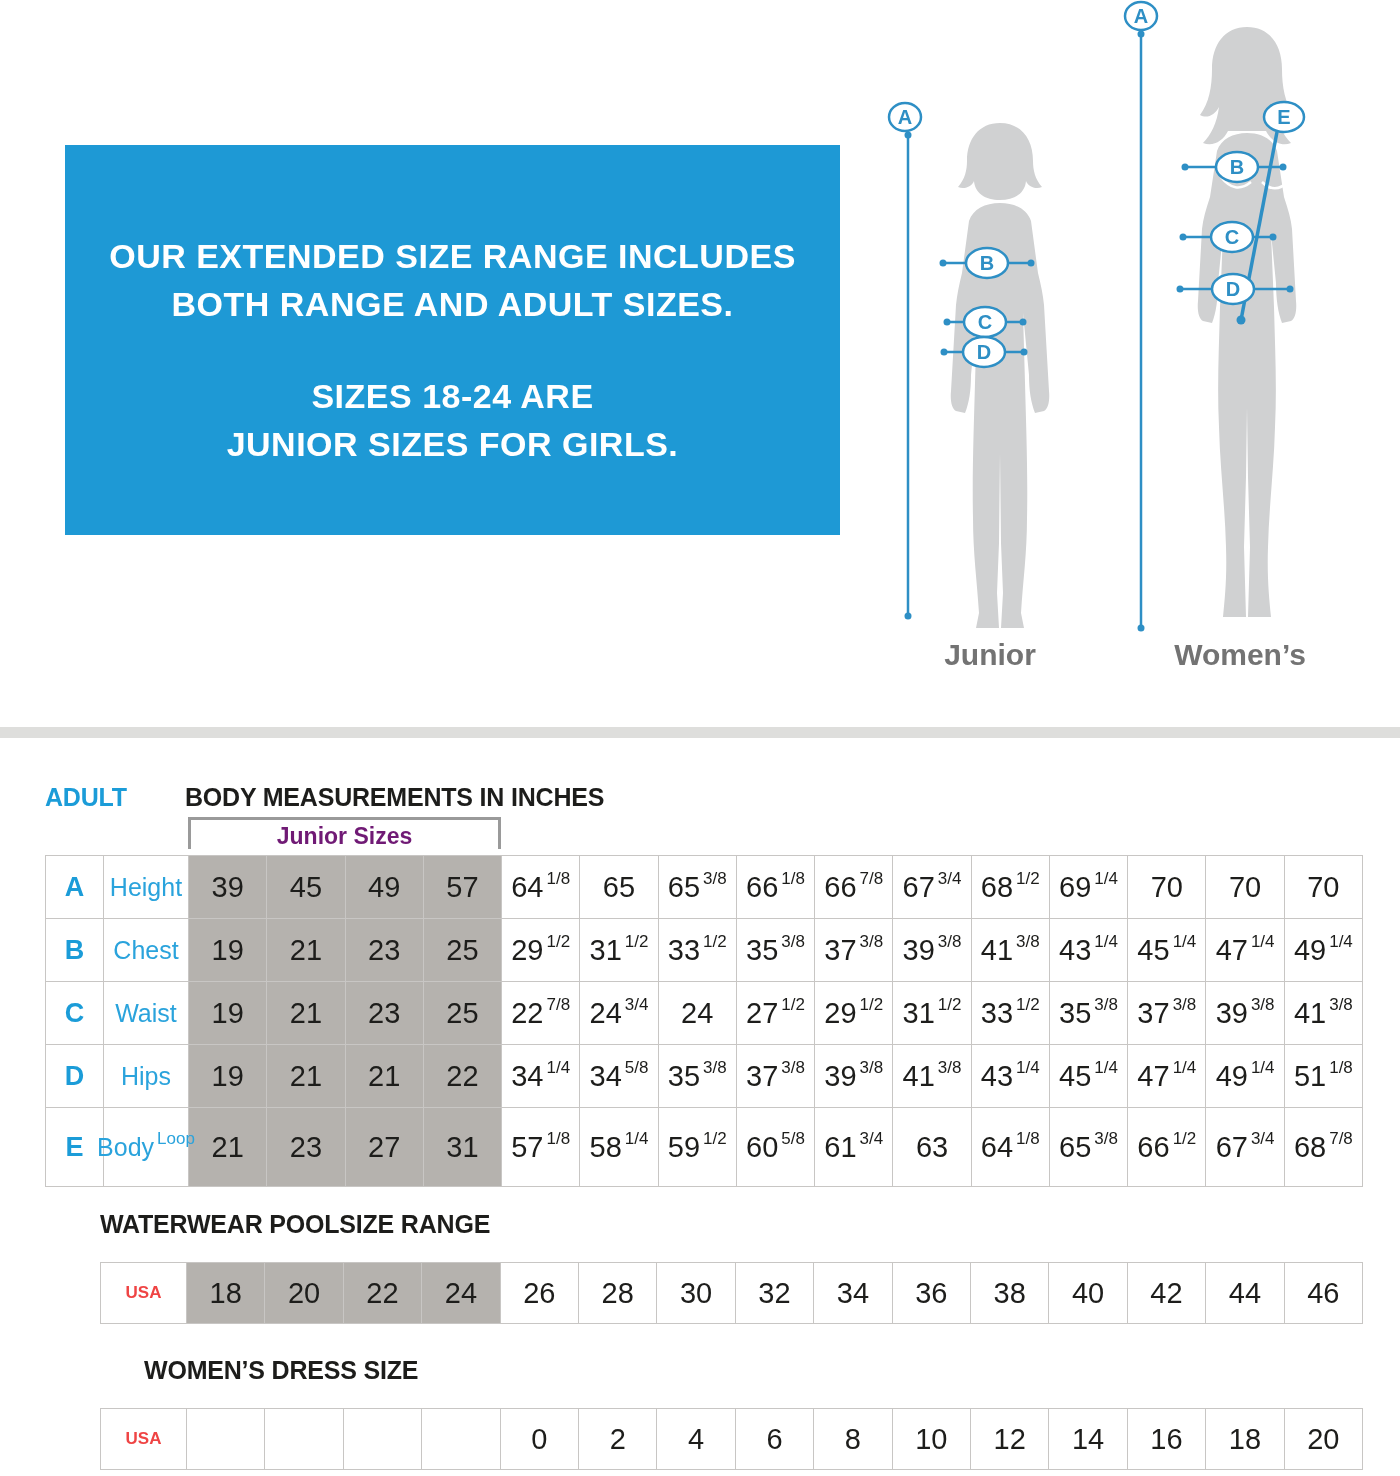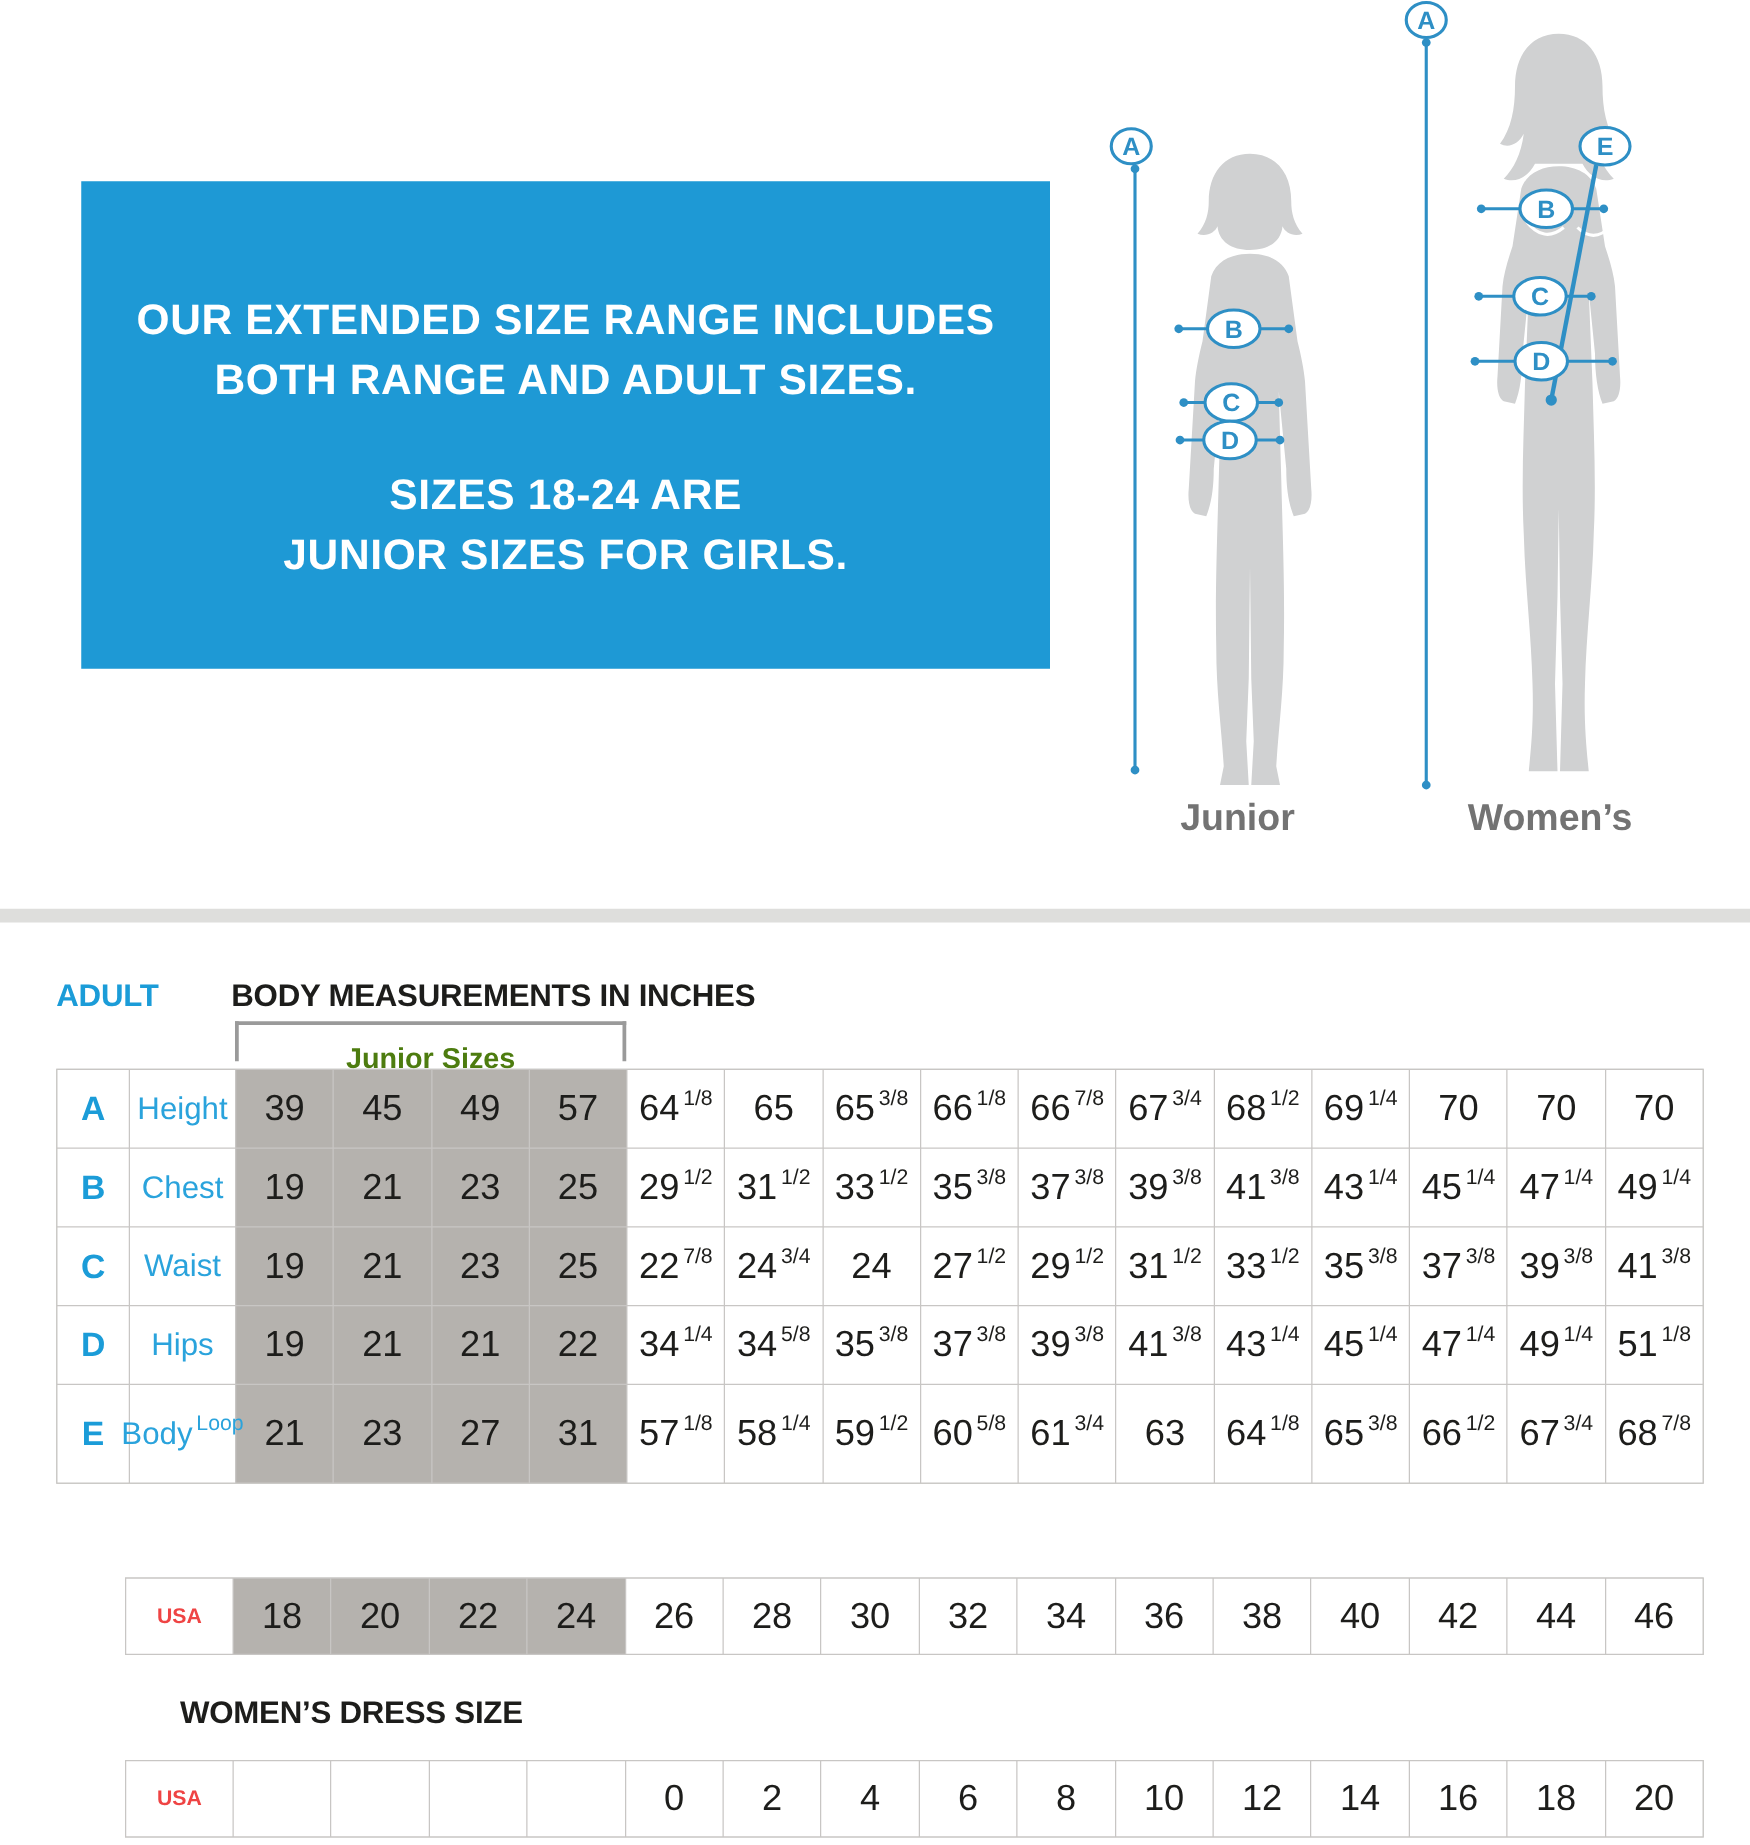--- a/index.html
+++ b/index.html
@@ -16,21 +16,21 @@
   #womens-caption{left:1105px;width:270px;top:638px;}
   .figsvg{position:absolute;}
   
   .divider{position:absolute;left:0;top:727px;width:1400px;height:11px;background:#dededc;}
   
   .sec-head{position:absolute;top:783px;font-size:25px;font-weight:bold;letter-spacing:-.2px;}
   #points-label{left:45px;color:#1B9CD8;}
   #meas-title{left:185px;color:#1d1d1b;}
   .bracket{position:absolute;left:188px;top:817px;width:313px;height:32px;box-sizing:border-box;
            border-top:3px solid #9a9a9a;border-left:3px solid #9a9a9a;border-right:3px solid #9a9a9a;
-           text-align:center;color:#4d7c0f;font-weight:bold;font-size:23px;padding-top:13px;}
+           text-align:center;color:#701a75;font-weight:bold;font-size:23px;padding-top:3px;}
   
   .grid{position:absolute;display:grid;background:#c8c6c4;gap:1px;border:1px solid #c8c6c4;}
   #mtable{left:45px;top:855px;width:1316px;
           grid-template-columns:57px 84px repeat(15,1fr);
           grid-template-rows:62px 62px 62px 62px 78px;}
   #ptable{left:100px;top:1262px;width:1261px;
           grid-template-columns:85px repeat(15,1fr);grid-template-rows:60px;}
   #dtable{left:100px;top:1408px;width:1261px;
           grid-template-columns:85px repeat(15,1fr);grid-template-rows:60px;}
   .cell{background:#fff;display:flex;align-items:center;justify-content:center;
@@ -234,20 +234,21 @@
       <div class="cell">60<span class="fr">5/8</span></div>
       <div class="cell">61<span class="fr">3/4</span></div>
       <div class="cell">63</div>
       <div class="cell">64<span class="fr">1/8</span></div>
       <div class="cell">65<span class="fr">3/8</span></div>
       <div class="cell">66<span class="fr">1/2</span></div>
       <div class="cell">67<span class="fr">3/4</span></div>
       <div class="cell">68<span class="fr">7/8</span></div>
     </div>
 
+  <div id="pool-title" class="tbl-title">WATERWEAR POOLSIZE RANGE</div>
   <div id="ptable" class="grid">
       <div class="cell hdr">USA</div>
       <div class="cell gray">18</div>
       <div class="cell gray">20</div>
       <div class="cell gray">22</div>
       <div class="cell gray">24</div>
       <div class="cell">26</div>
       <div class="cell">28</div>
       <div class="cell">30</div>
       <div class="cell">32</div>

